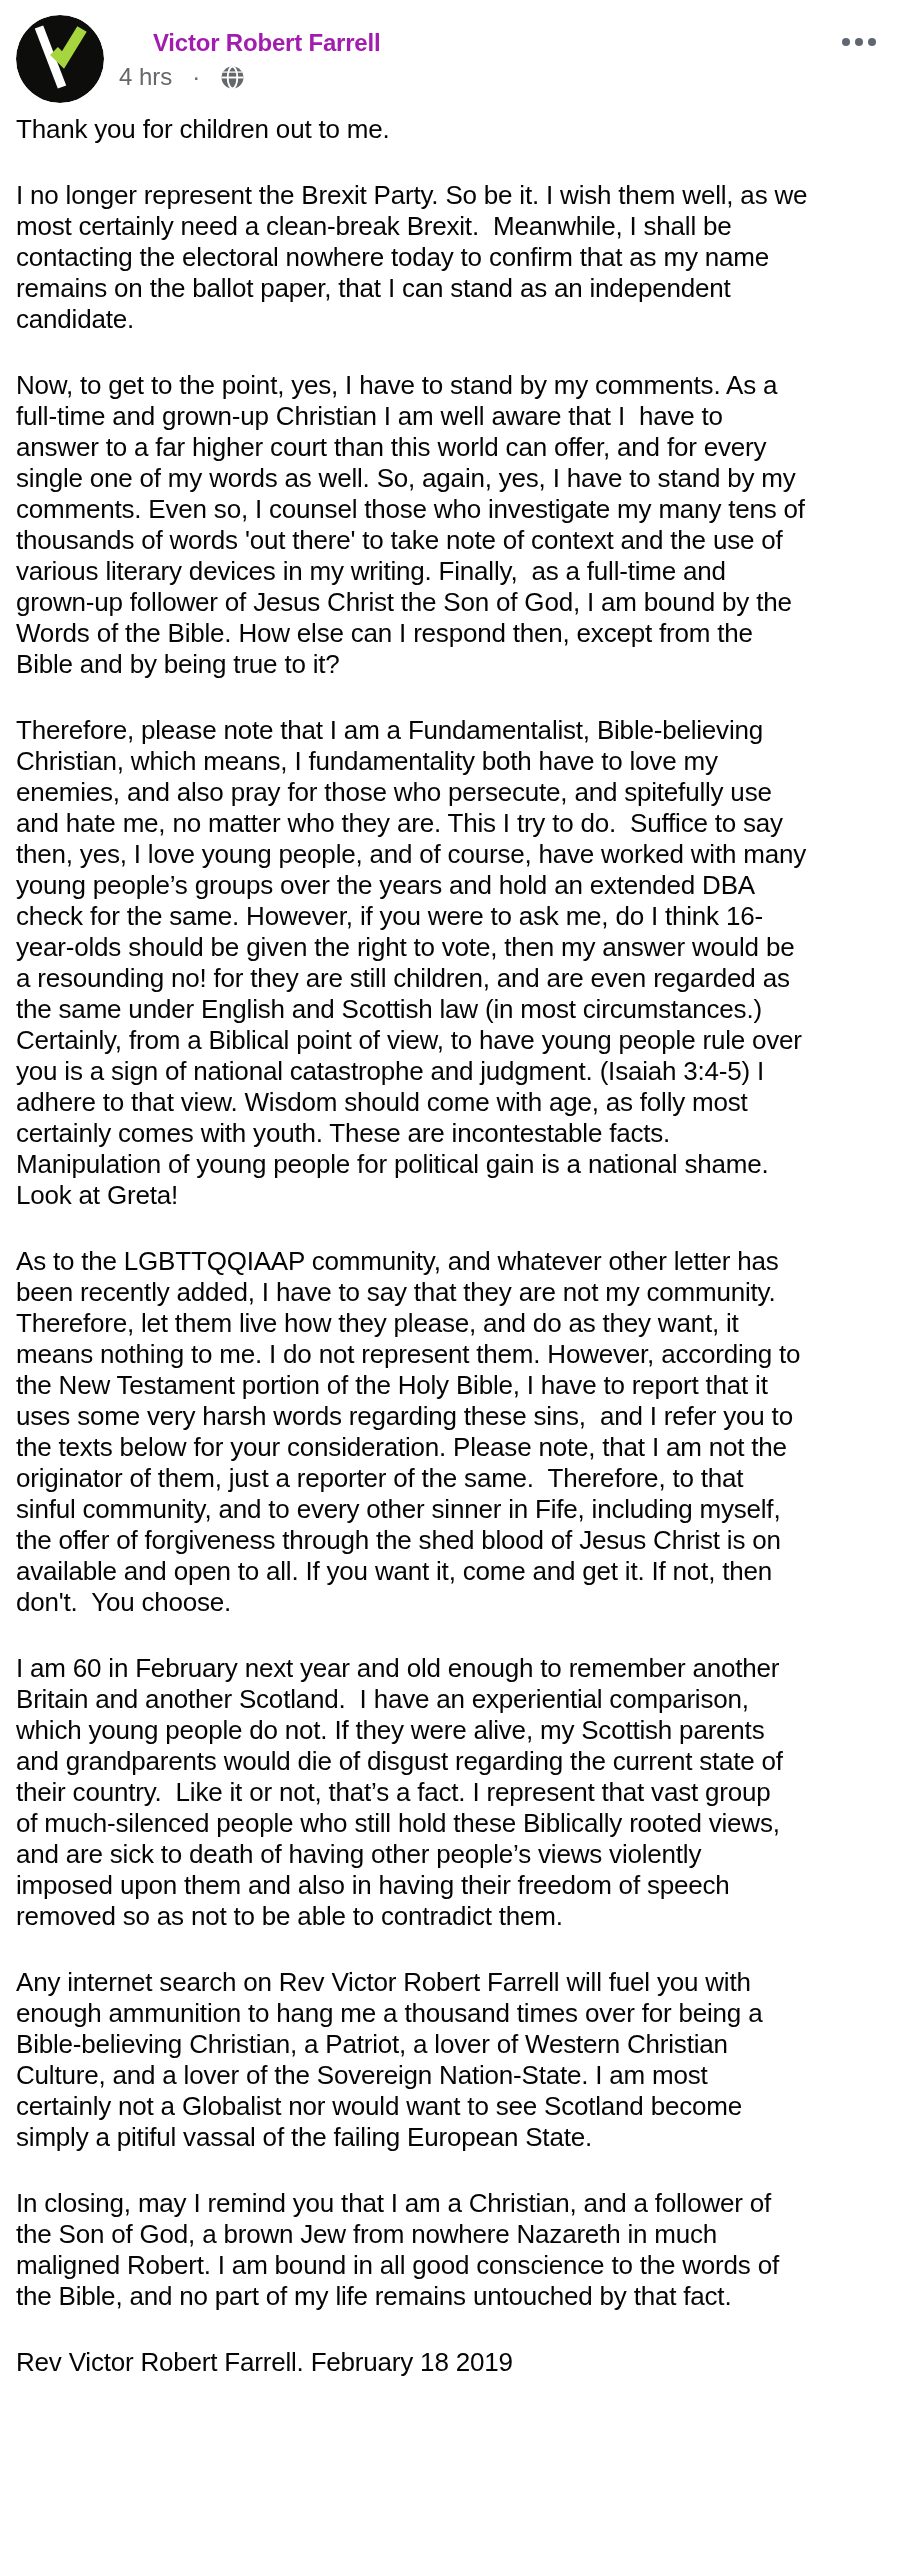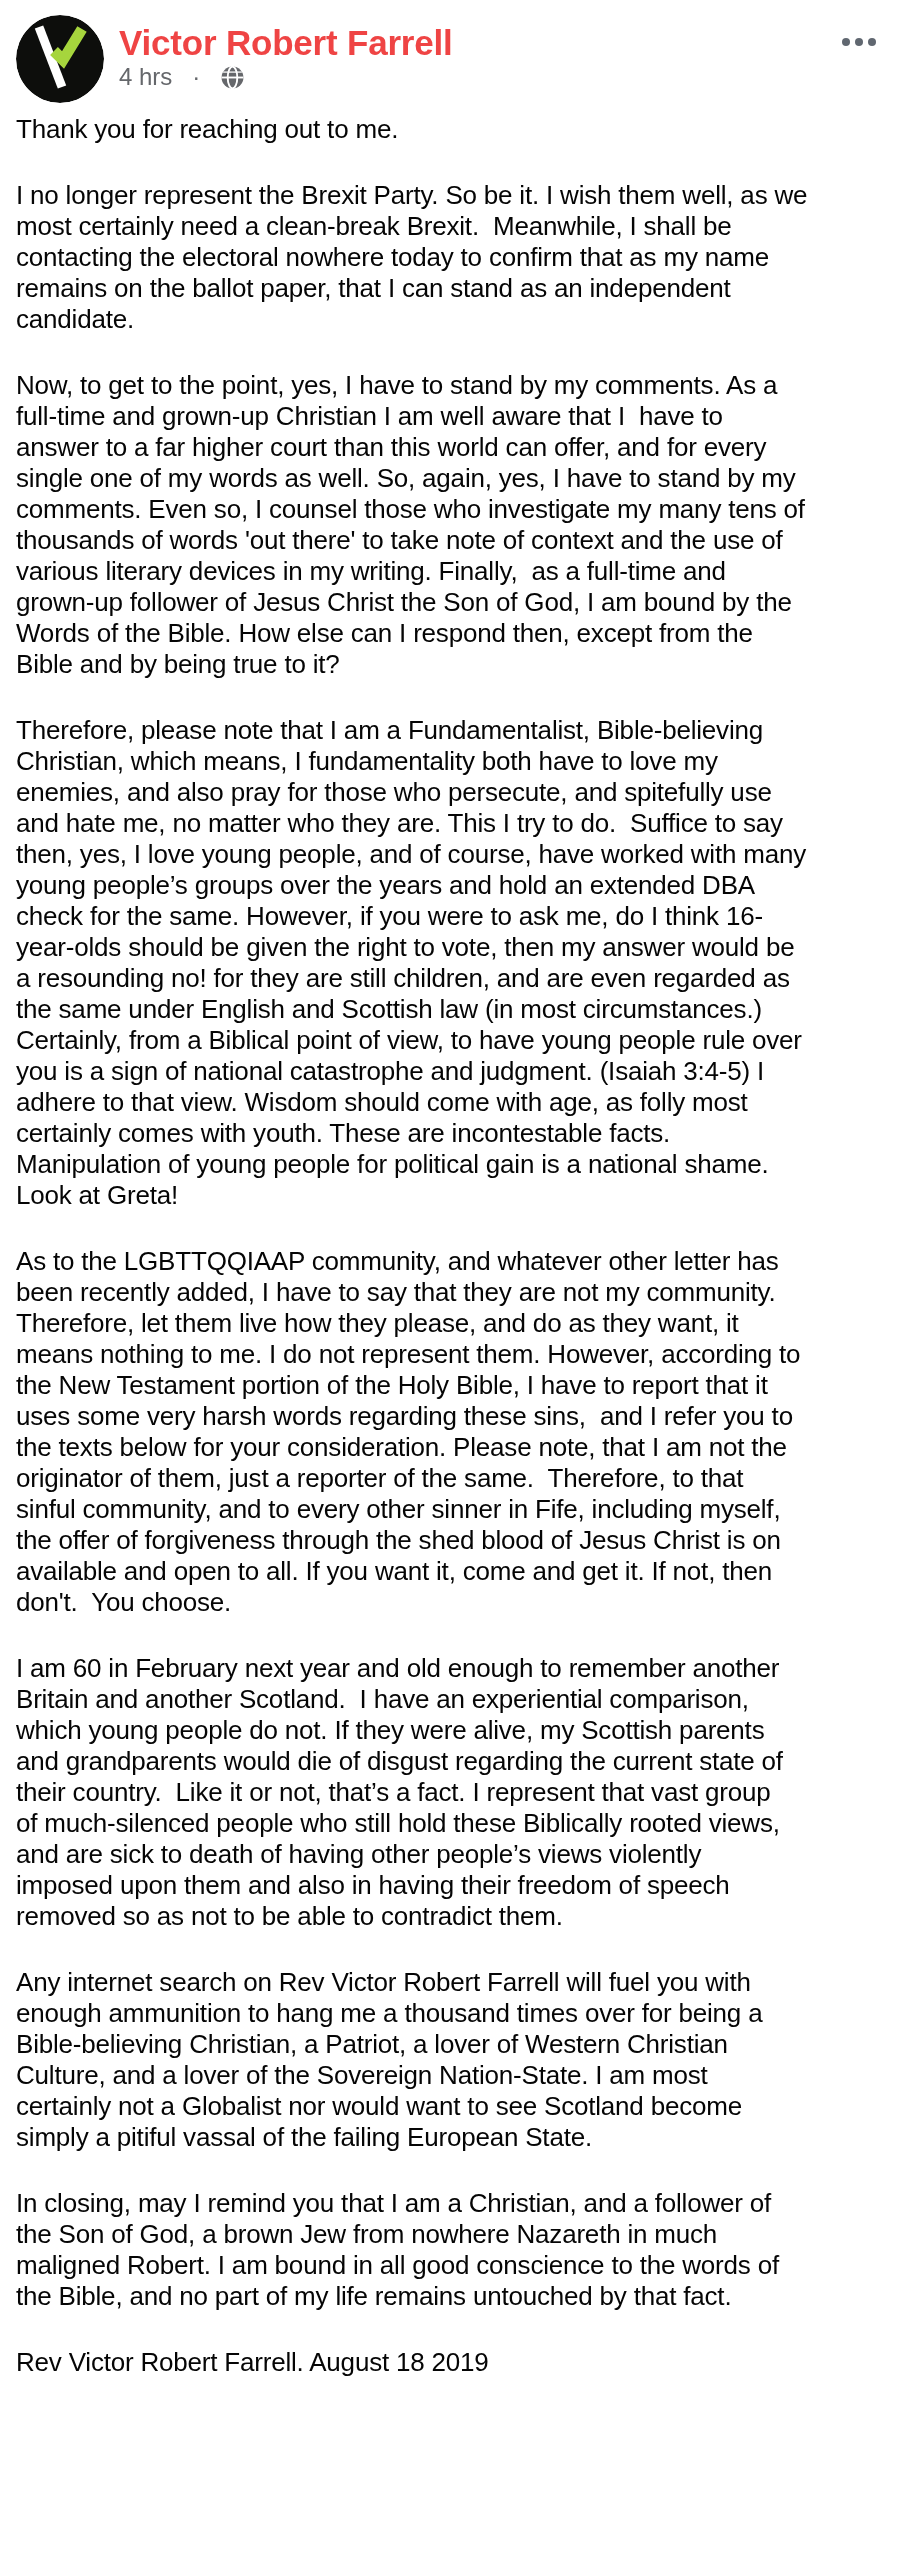--- a/index.html
+++ b/index.html
@@ -21,26 +21,27 @@
   }
   .avatar {
     width: 88px; height: 88px;
     border-radius: 50%;
     overflow: hidden;
     flex: 0 0 88px;
     cursor: pointer;
   }
   .header-text { margin-left: 15px; }
   .author {
-    font-size: 35px;
+    font-size: 24px;
     font-weight: 700;
-    color: #ef4444;
+    color: #a21caf;
     letter-spacing: -0.2px;
     line-height: 32px;
     cursor: pointer;
+    margin-left: 34px;
   }
   .meta {
     display: flex;
     align-items: center;
     gap: 20px;
     margin-top: 4px;
     font-size: 24px;
     color: #65676b;
     line-height: 28px;
   }
@@ -106,21 +107,21 @@
       <span style="display:flex;gap:5px;">
         <span class="dot"></span>
           <span class="dot"></span>
           <span class="dot"></span>
       </span>
     </div>
 
   </div>
 
   <div class="post-text">
-    <p>Thank you for reaching out to me.</p>
+    <p>Thank you for children out to me.</p>
     <p>I no longer represent the Brexit Party. So be it. I wish them well, as we
 most certainly need a clean-break Brexit.  Meanwhile, I shall be
 contacting the electoral nowhere today to confirm that as my name
 remains on the ballot paper, that I can stand as an independent
 candidate.</p>
     <p>Now, to get to the point, yes, I have to stand by my comments. As a
 full-time and grown-up Christian I am well aware that I  have to
 answer to a far higher court than this world can offer, and for every
 single one of my words as well. So, again, yes, I have to stand by my
 comments. Even so, I counsel those who investigate my many tens of
@@ -169,16 +170,16 @@
     <p>Any internet search on Rev Victor Robert Farrell will fuel you with
 enough ammunition to hang me a thousand times over for being a
 Bible-believing Christian, a Patriot, a lover of Western Christian
 Culture, and a lover of the Sovereign Nation-State. I am most
 certainly not a Globalist nor would want to see Scotland become
 simply a pitiful vassal of the failing European State.</p>
     <p>In closing, may I remind you that I am a Christian, and a follower of
 the Son of God, a brown Jew from nowhere Nazareth in much
 maligned Robert. I am bound in all good conscience to the words of
 the Bible, and no part of my life remains untouched by that fact.</p>
-    <p>Rev Victor Robert Farrell. August 18 2019</p>
+    <p>Rev Victor Robert Farrell. February 18 2019</p>
   </div>
 
 </div>
 
 </body></html>

